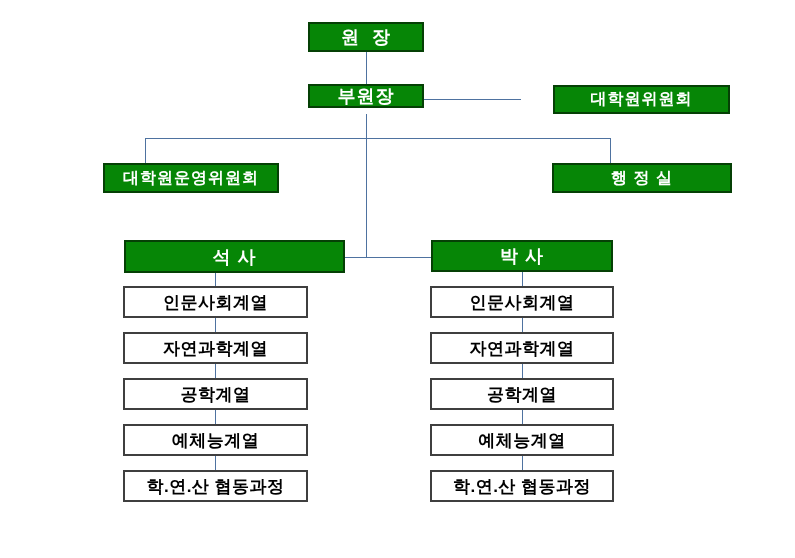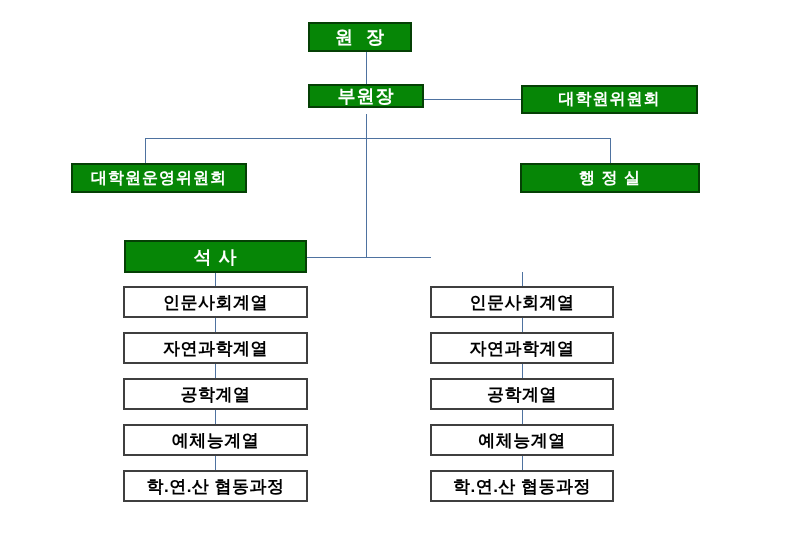--- a/index.html
+++ b/index.html
@@ -15,21 +15,21 @@
     background:#068606;
     border:2px solid #054005;
     box-sizing:border-box;
     color:#ffffff;
     font-weight:bold;
     display:flex;align-items:center;justify-content:center;
     white-space:pre;
     letter-spacing:1px;
   }
   .gbox.big{font-size:18px;}
-  .gbox.mid{font-size:16px;}
+  .gbox.mid{font-size:16px;margin-left:32px;}
   .wbox{
     position:absolute;
     background:#ffffff;
     border:2px solid #3f3f3f;
     box-sizing:border-box;
     color:#000000;
     font-weight:bold;
     font-size:17px;
     display:flex;align-items:center;justify-content:center;
     white-space:pre;
@@ -55,32 +55,33 @@
   <div class="cl" style="left:215px;top:364px;width:1px;height:14px;"></div>
   <div class="cl" style="left:215px;top:410px;width:1px;height:14px;"></div>
   <div class="cl" style="left:215px;top:456px;width:1px;height:14px;"></div>
 
   <div class="cl" style="left:522px;top:272px;width:1px;height:14px;"></div>
   <div class="cl" style="left:522px;top:318px;width:1px;height:14px;"></div>
   <div class="cl" style="left:522px;top:364px;width:1px;height:14px;"></div>
   <div class="cl" style="left:522px;top:410px;width:1px;height:14px;"></div>
   <div class="cl" style="left:522px;top:456px;width:1px;height:14px;"></div>
 
-  <div class="gbox big" style="left:308px;top:22px;width:104px;height:30px;">원  장</div>
+  <div class="gbox big" style="left:308px;top:22px;width:116px;height:30px;">원  장</div>
 
   <div class="gbox big" style="left:308px;top:84px;width:116px;height:24px;">부원장</div>
 
   <div class="gbox mid" style="left:521px;top:85px;width:177px;height:29px;">대학원위원회</div>
 
   <div class="gbox mid" style="left:71px;top:163px;width:176px;height:30px;text-align:center;">대학원운영위원회</div>
 
   <div class="gbox mid" style="left:520px;top:163px;width:180px;height:30px;text-align:right;">행 정 실</div>
 
-  <div class="gbox big" style="left:124px;top:240px;width:183px;height:33px;">석 사</div>
+  <div class="gbox big" style="left:124px;top:240px;width:221px;height:33px;">석 사</div>
 
+  <div class="gbox big" style="left:431px;top:240px;width:182px;height:32px;">박 사</div>
 
   <div class="wbox" style="left:123px;top:286px;width:185px;height:32px;">인문사회계열</div>
   <div class="wbox" style="left:123px;top:332px;width:185px;height:32px;">자연과학계열</div>
   <div class="wbox" style="left:123px;top:378px;width:185px;height:32px;">공학계열</div>
   <div class="wbox" style="left:123px;top:424px;width:185px;height:32px;">예체능계열</div>
   <div class="wbox" style="left:123px;top:470px;width:185px;height:32px;">학.연.산 협동과정</div>
 
   <div class="wbox" style="left:430px;top:286px;width:184px;height:32px;">인문사회계열</div>
   <div class="wbox" style="left:430px;top:332px;width:184px;height:32px;">자연과학계열</div>
   <div class="wbox" style="left:430px;top:378px;width:184px;height:32px;">공학계열</div>

